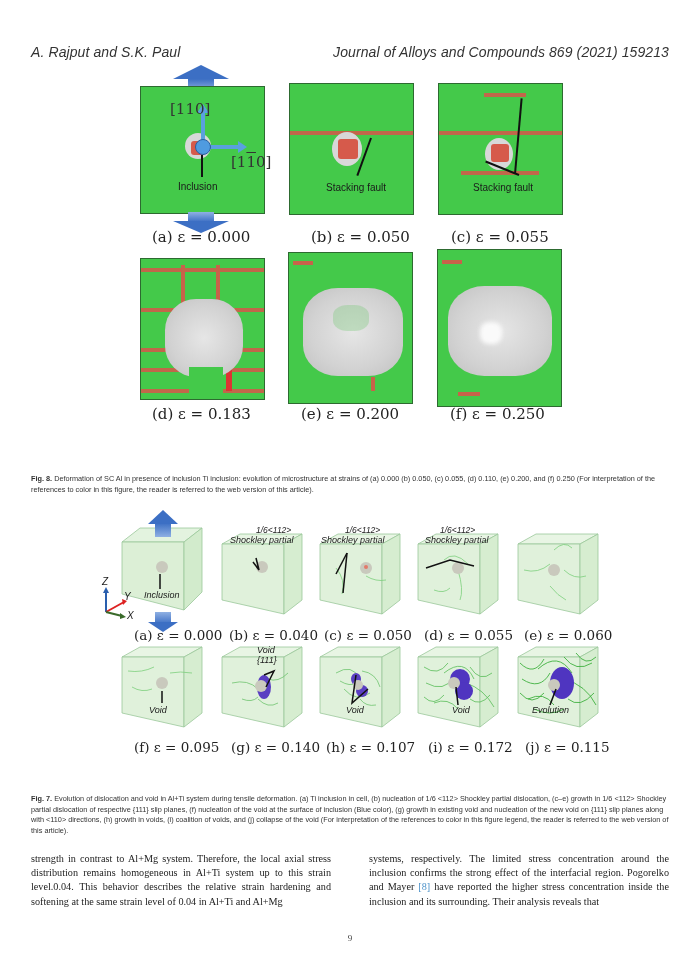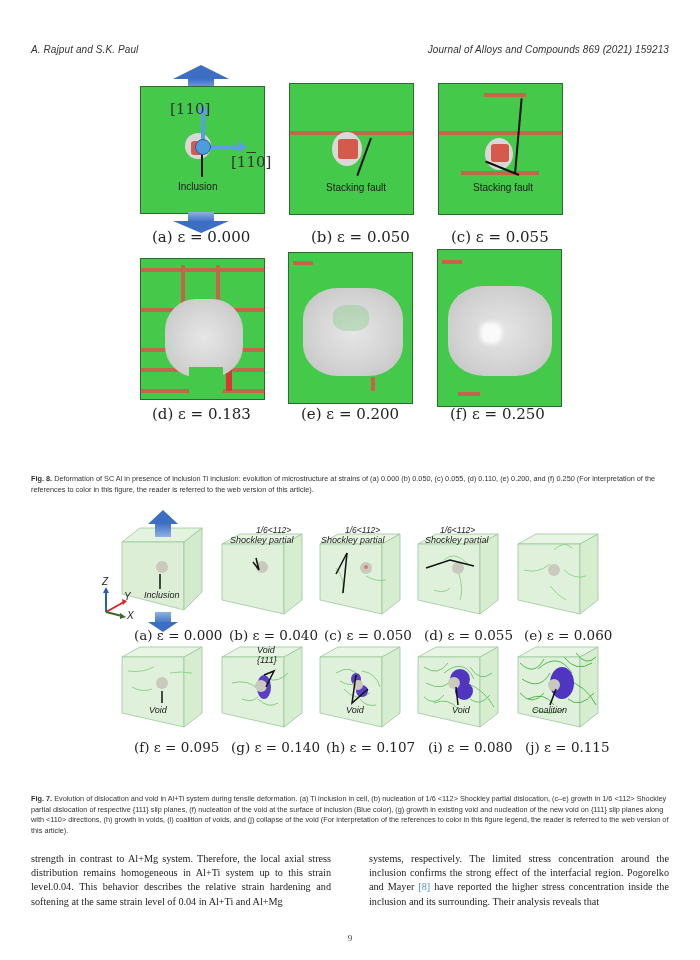--- a/index.html
+++ b/index.html
@@ -1,18 +1,18 @@
 <!DOCTYPE html>
 <html><head>
 <meta charset="utf-8">
 <style>
   html, body { margin:0; padding:0; background:#fff; }
   body { width:700px; height:960px; position:relative; overflow:hidden; font-family:"Liberation Serif", serif; color:#222; }
   .abs { position:absolute; }
-  .hdr { top:44px; font-size:10px; font-style:italic; font-family:"Liberation Sans", sans-serif; color:#333; letter-spacing:0.1px; }
+  .hdr { top:44px; font-size:14px; font-style:italic; font-family:"Liberation Sans", sans-serif; color:#333; letter-spacing:0.1px; }
   .hdr.left { left:31px; }
   .hdr.right { right:31px; }
 
   
   .panel8 { position:absolute; background:#44c94a; border:1px solid #2d6a30; overflow:hidden; }
   .panel8 .sf { position:absolute; height:4px; background:#c8624a; opacity:0.95; }
   .panel8 .incl { position:absolute; border-radius:50%; background:#d8d8d8; }
   .panel8 .core { position:absolute; background:#d65a4b; border-radius:3px; }
   .panel8 .lbl { position:absolute; font-family:"Liberation Sans", sans-serif; font-size:10px; color:#1a1a1a; white-space:nowrap; }
   .cap8 { position:absolute; font-family:"DejaVu Serif", serif; font-size:15px; color:#222; white-space:nowrap; }
@@ -233,32 +233,32 @@
     <polygon points="4,14 22,4 84,4 66,14" fill="#e8f5e4" stroke="#9bc89b" stroke-width="0.8"></polygon>
     <polygon points="4,14 66,14 66,84 4,70" fill="#e0f1db" stroke="#9bc89b" stroke-width="0.8"></polygon>
     <polygon points="66,14 84,4 84,70 66,84" fill="#d6edd0" stroke="#9bc89b" stroke-width="0.8"></polygon>
     <path d="M10,24 Q24,34 34,20 M12,40 Q30,50 40,34 M20,60 Q34,54 44,66 M56,24 Q66,40 78,30 M56,56 Q66,64 76,52 M30,30 Q50,14 60,36 M10,54 Q20,64 30,52 M52,40 Q70,46 80,64" fill="none" stroke="#58bd58" stroke-width="0.8"></path>
     <ellipse cx="46" cy="36" rx="10" ry="10" fill="#4f35c0"></ellipse>
     <ellipse cx="50" cy="48" rx="9" ry="9" fill="#4f35c0"></ellipse>
     <circle cx="40" cy="40" r="6" fill="#c9c9bd"></circle>
     <line x1="44" y1="62" x2="42" y2="44" stroke="#111" stroke-width="1.5"></line>
   </svg>
   <div class="cubelbl" style="left:452px;top:705px;">Void</div>
-  <div class="cap9" style="left:428px;top:739px;">(i) ε = 0.080</div>
+  <div class="cap9" style="left:428px;top:739px;">(i) ε = 0.172</div>
 
   <svg class="cube" style="left:514px;top:643px;" width="86" height="90" viewBox="0 0 86 90">
     <polygon points="4,14 22,4 84,4 66,14" fill="#e8f5e4" stroke="#9bc89b" stroke-width="0.8"></polygon>
     <polygon points="4,14 66,14 66,84 4,70" fill="#e0f1db" stroke="#9bc89b" stroke-width="0.8"></polygon>
     <polygon points="66,14 84,4 84,70 66,84" fill="#d6edd0" stroke="#9bc89b" stroke-width="0.8"></polygon>
     <path d="M6,20 Q20,34 30,16 M8,36 Q26,48 36,30 M14,56 Q30,48 40,62 M50,14 Q62,30 78,20 M54,56 Q66,66 80,50 M24,26 Q44,8 58,30 M6,50 Q18,64 30,50 M50,36 Q72,42 82,62 M20,66 Q36,74 50,66 M62,10 Q72,24 82,14" fill="none" stroke="#3fb13f" stroke-width="0.9"></path>
     <ellipse cx="48" cy="40" rx="12" ry="16" fill="#4f35c0"></ellipse>
     <circle cx="40" cy="42" r="6" fill="#c9c9bd"></circle>
     <line x1="36" y1="62" x2="42" y2="46" stroke="#111" stroke-width="1.5"></line>
   </svg>
-  <div class="cubelbl" style="left:532px;top:705px;">Coalition</div>
+  <div class="cubelbl" style="left:532px;top:705px;">Evolution</div>
   <div class="cap9" style="left:525px;top:739px;">(j) ε = 0.115</div>
 
   <div class="figcap" style="top:794px;">
     <b>Fig. 7.</b>
     <span>Evolution of dislocation and void in Al+Ti system during tensile deformation. (a) Ti inclusion in cell, (b) nucleation of 1/6 &lt;112&gt; Shockley partial dislocation, (c–e) growth in 1/6 &lt;112&gt; Shockley partial dislocation of respective {111} slip planes, (f) nucleation of the void at the surface of inclusion (Blue color), (g) growth in existing void and nucleation of the new void on {111} slip planes along with &lt;110&gt; directions, (h) growth in voids, (i) coalition of voids, and (j) collapse of the void (For interpretation of the references to color in this figure legend, the reader is referred to the web version of this article).</span>
   </div>
 </div>
 
 <div class="body-col" style="left:31px;">strength in contrast to Al+Mg system. Therefore, the local axial stress distribution remains homogeneous in Al+Ti system up to this strain level.0.04. This behavior describes the relative strain hardening and softening at the same strain level of 0.04 in Al+Ti and Al+Mg</div>
 <div class="body-col" style="left:369px;">

